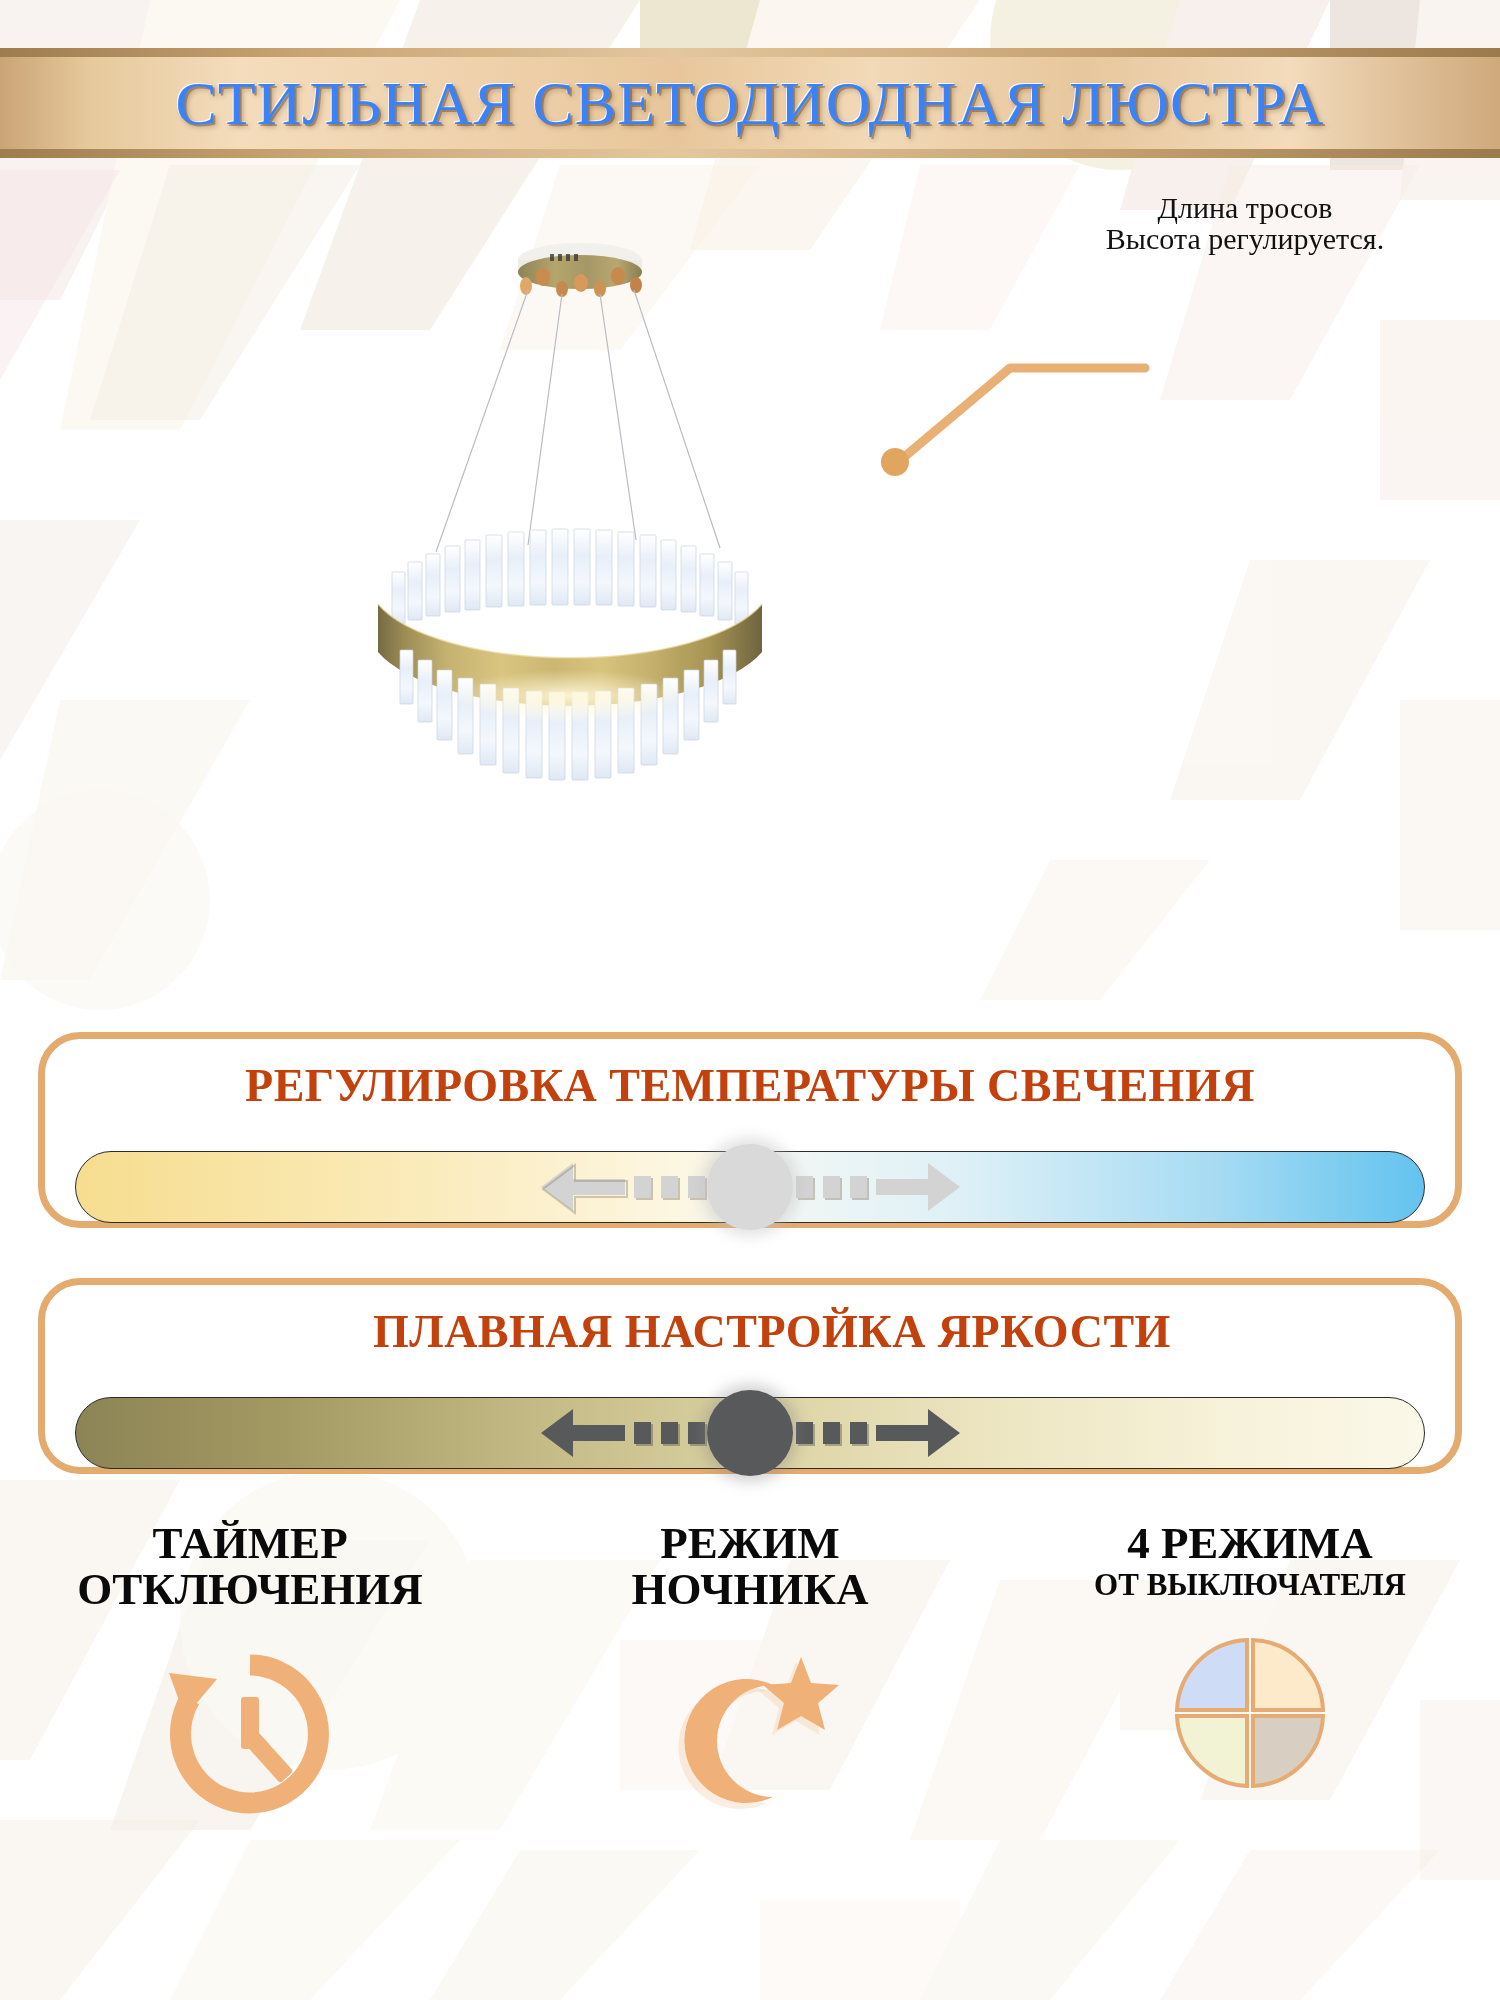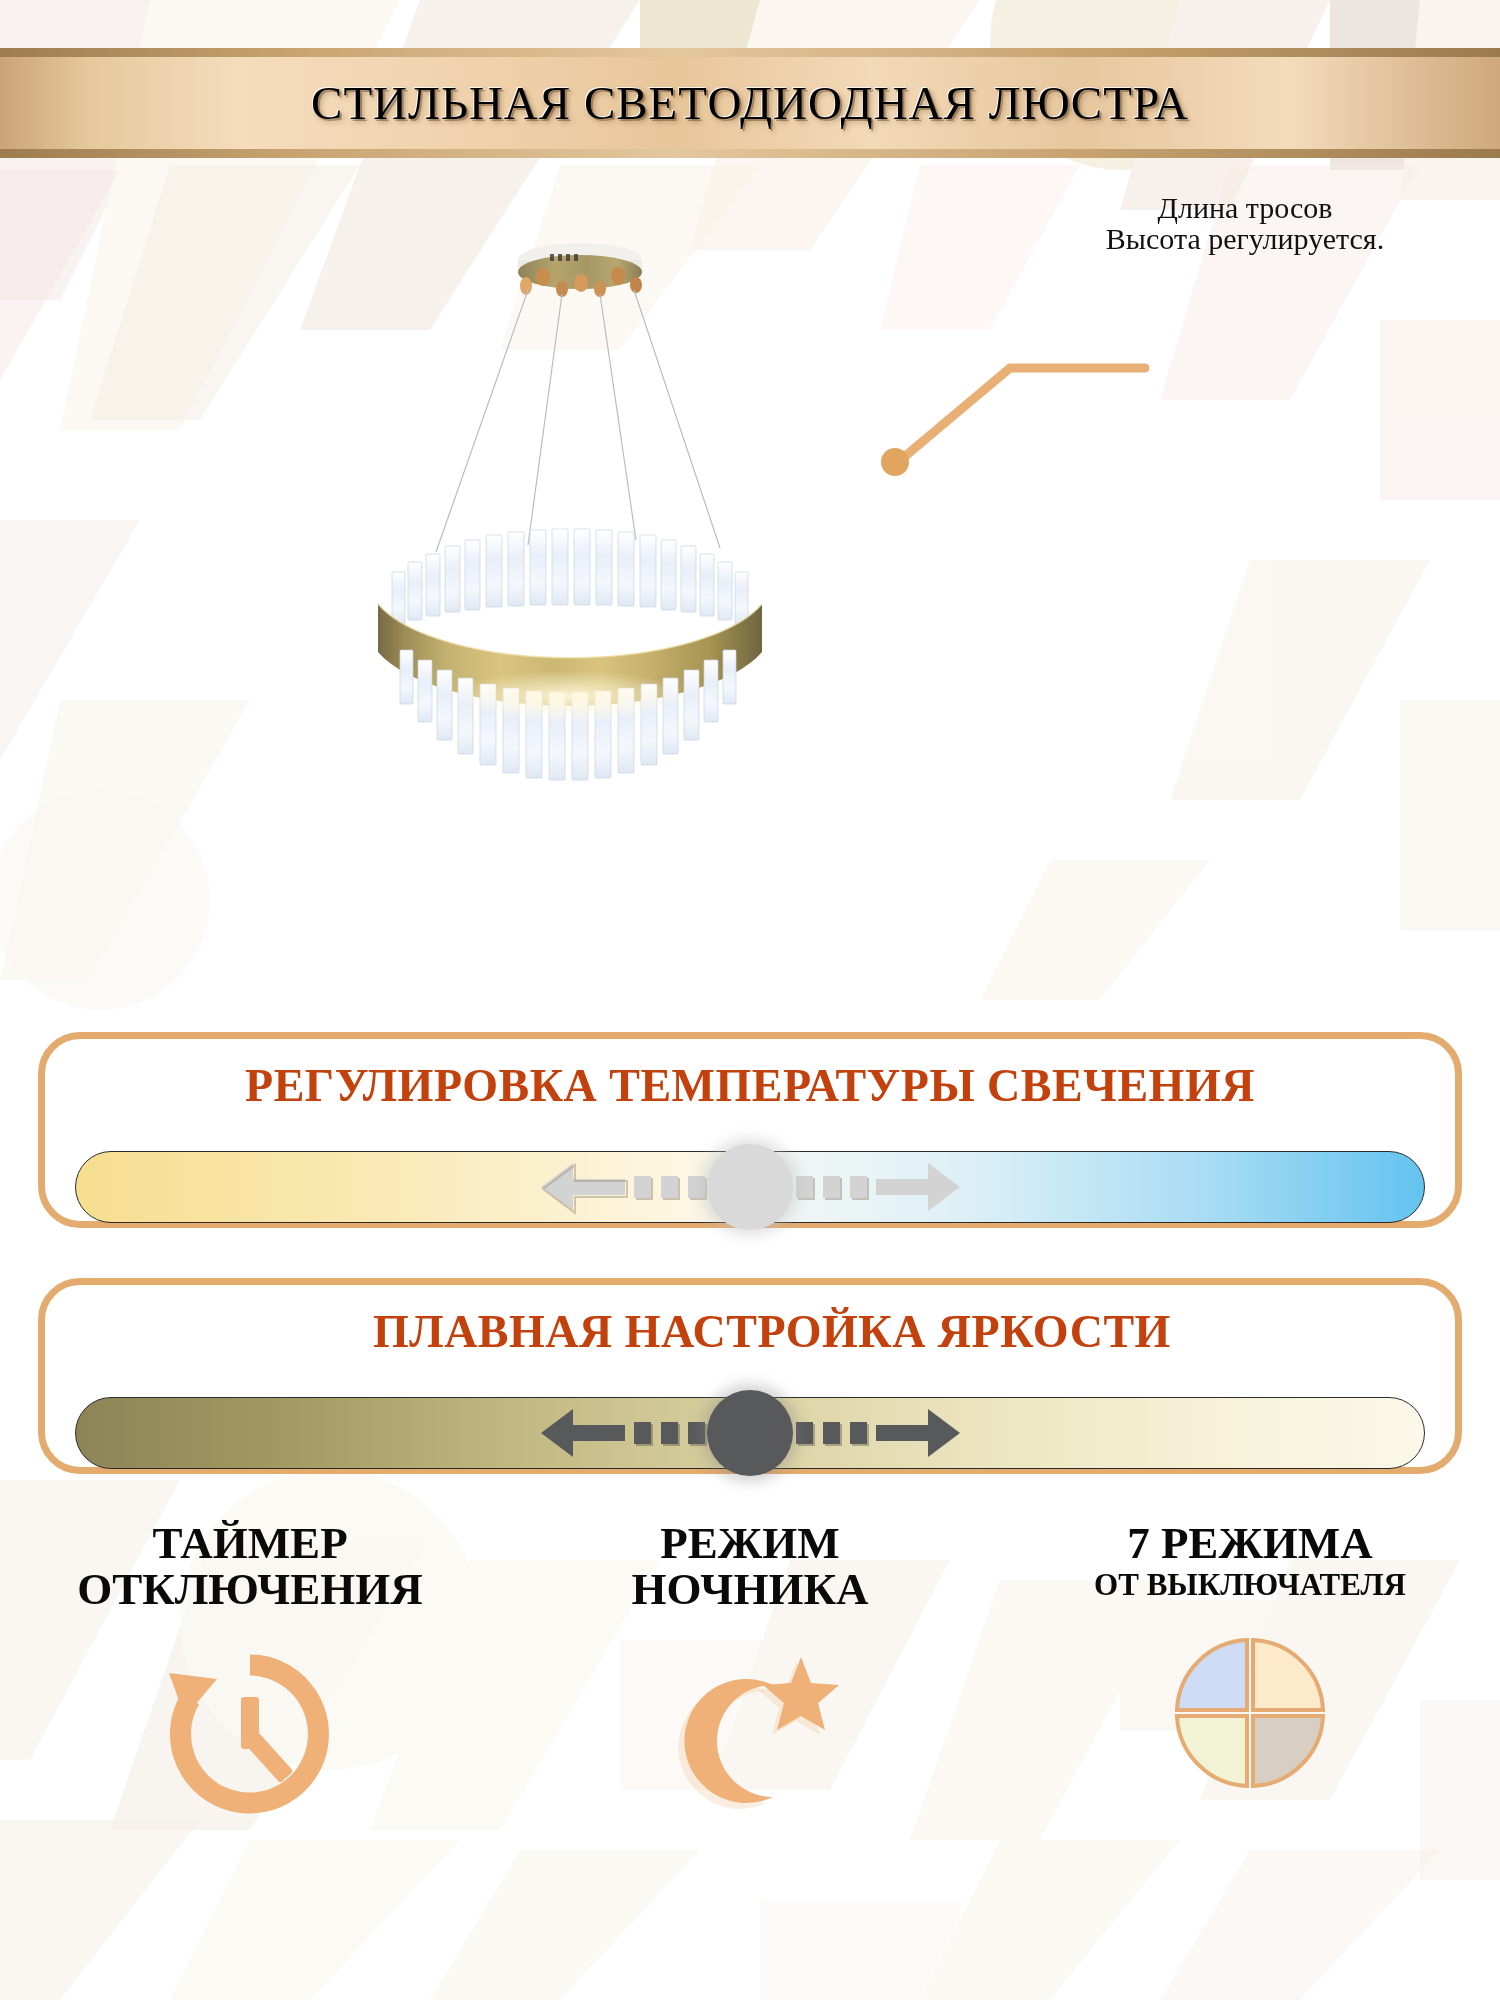--- a/index.html
+++ b/index.html
@@ -27,22 +27,22 @@
   }
   .banner-edge {
     position:absolute; left:0; width:1500px; height:9px;
     background:linear-gradient(90deg,#9d7c4e 0%,#c9a472 20%,#e3c79d 45%,#c8a371 72%,#9b7a4c 100%);
   }
   .banner-edge.top { top:0; }
   .banner-edge.bottom { bottom:0; }
   .banner-title {
     position:absolute; inset:0;
     display:flex; align-items:center; justify-content:center;
-    font-size:47px; font-weight:400; letter-spacing:1px;
-    color:#000000;
+    font-size:62px; font-weight:400; letter-spacing:1px;
+    color:#3b82f6;
     font-family:"Liberation Serif", serif;
     text-shadow:
       2px 2px 0 rgba(120,90,55,.55),
       3px 3px 5px rgba(110,80,45,.45),
       -1px -1px 0 rgba(255,255,255,.9);
     white-space:nowrap;
   }
 
   
   .callout-text {
@@ -374,21 +374,21 @@
           <path d="M118 46 A62 62 0 1 0 118 158 A50 50 0 1 1 118 46 Z" fill="#efb177" transform="translate(-6,6)" opacity="0.22"></path>
           <path d="M118 46 A62 62 0 1 0 118 158 A50 50 0 1 1 118 46 Z" fill="#efb177"></path>
           <polygon points="146,18 156,44 184,46 163,64 170,91 146,77 122,91 129,64 108,46 136,44" fill="#efb177" transform="translate(-5,5)" opacity="0.22"></polygon>
           <polygon points="146,18 156,44 184,46 163,64 170,91 146,77 122,91 129,64 108,46 136,44" fill="#efb177"></polygon>
         </g>
       </svg>
     </div>
   </div>
 
   <div class="feature">
-    <div class="feat-label">7 РЕЖИМА</div>
+    <div class="feat-label">4 РЕЖИМА</div>
     <div class="feat-sub">ОТ ВЫКЛЮЧАТЕЛЯ</div>
     <div class="feat-icon">
       <svg width="170" height="170" viewBox="0 0 170 170">
         <g stroke="#e5ab72" stroke-width="4">
           <path d="M82 12 A73 73 0 0 0 12 82 L82 82 Z" fill="#cfdcf5"></path>
           <path d="M88 12 A73 73 0 0 1 158 82 L88 82 Z" fill="#fdeacb"></path>
           <path d="M82 88 L82 158 A73 73 0 0 1 12 88 Z" fill="#f2f2d4"></path>
           <path d="M88 88 L158 88 A73 73 0 0 1 88 158 Z" fill="#d9cec2"></path>
         </g>
       </svg>

